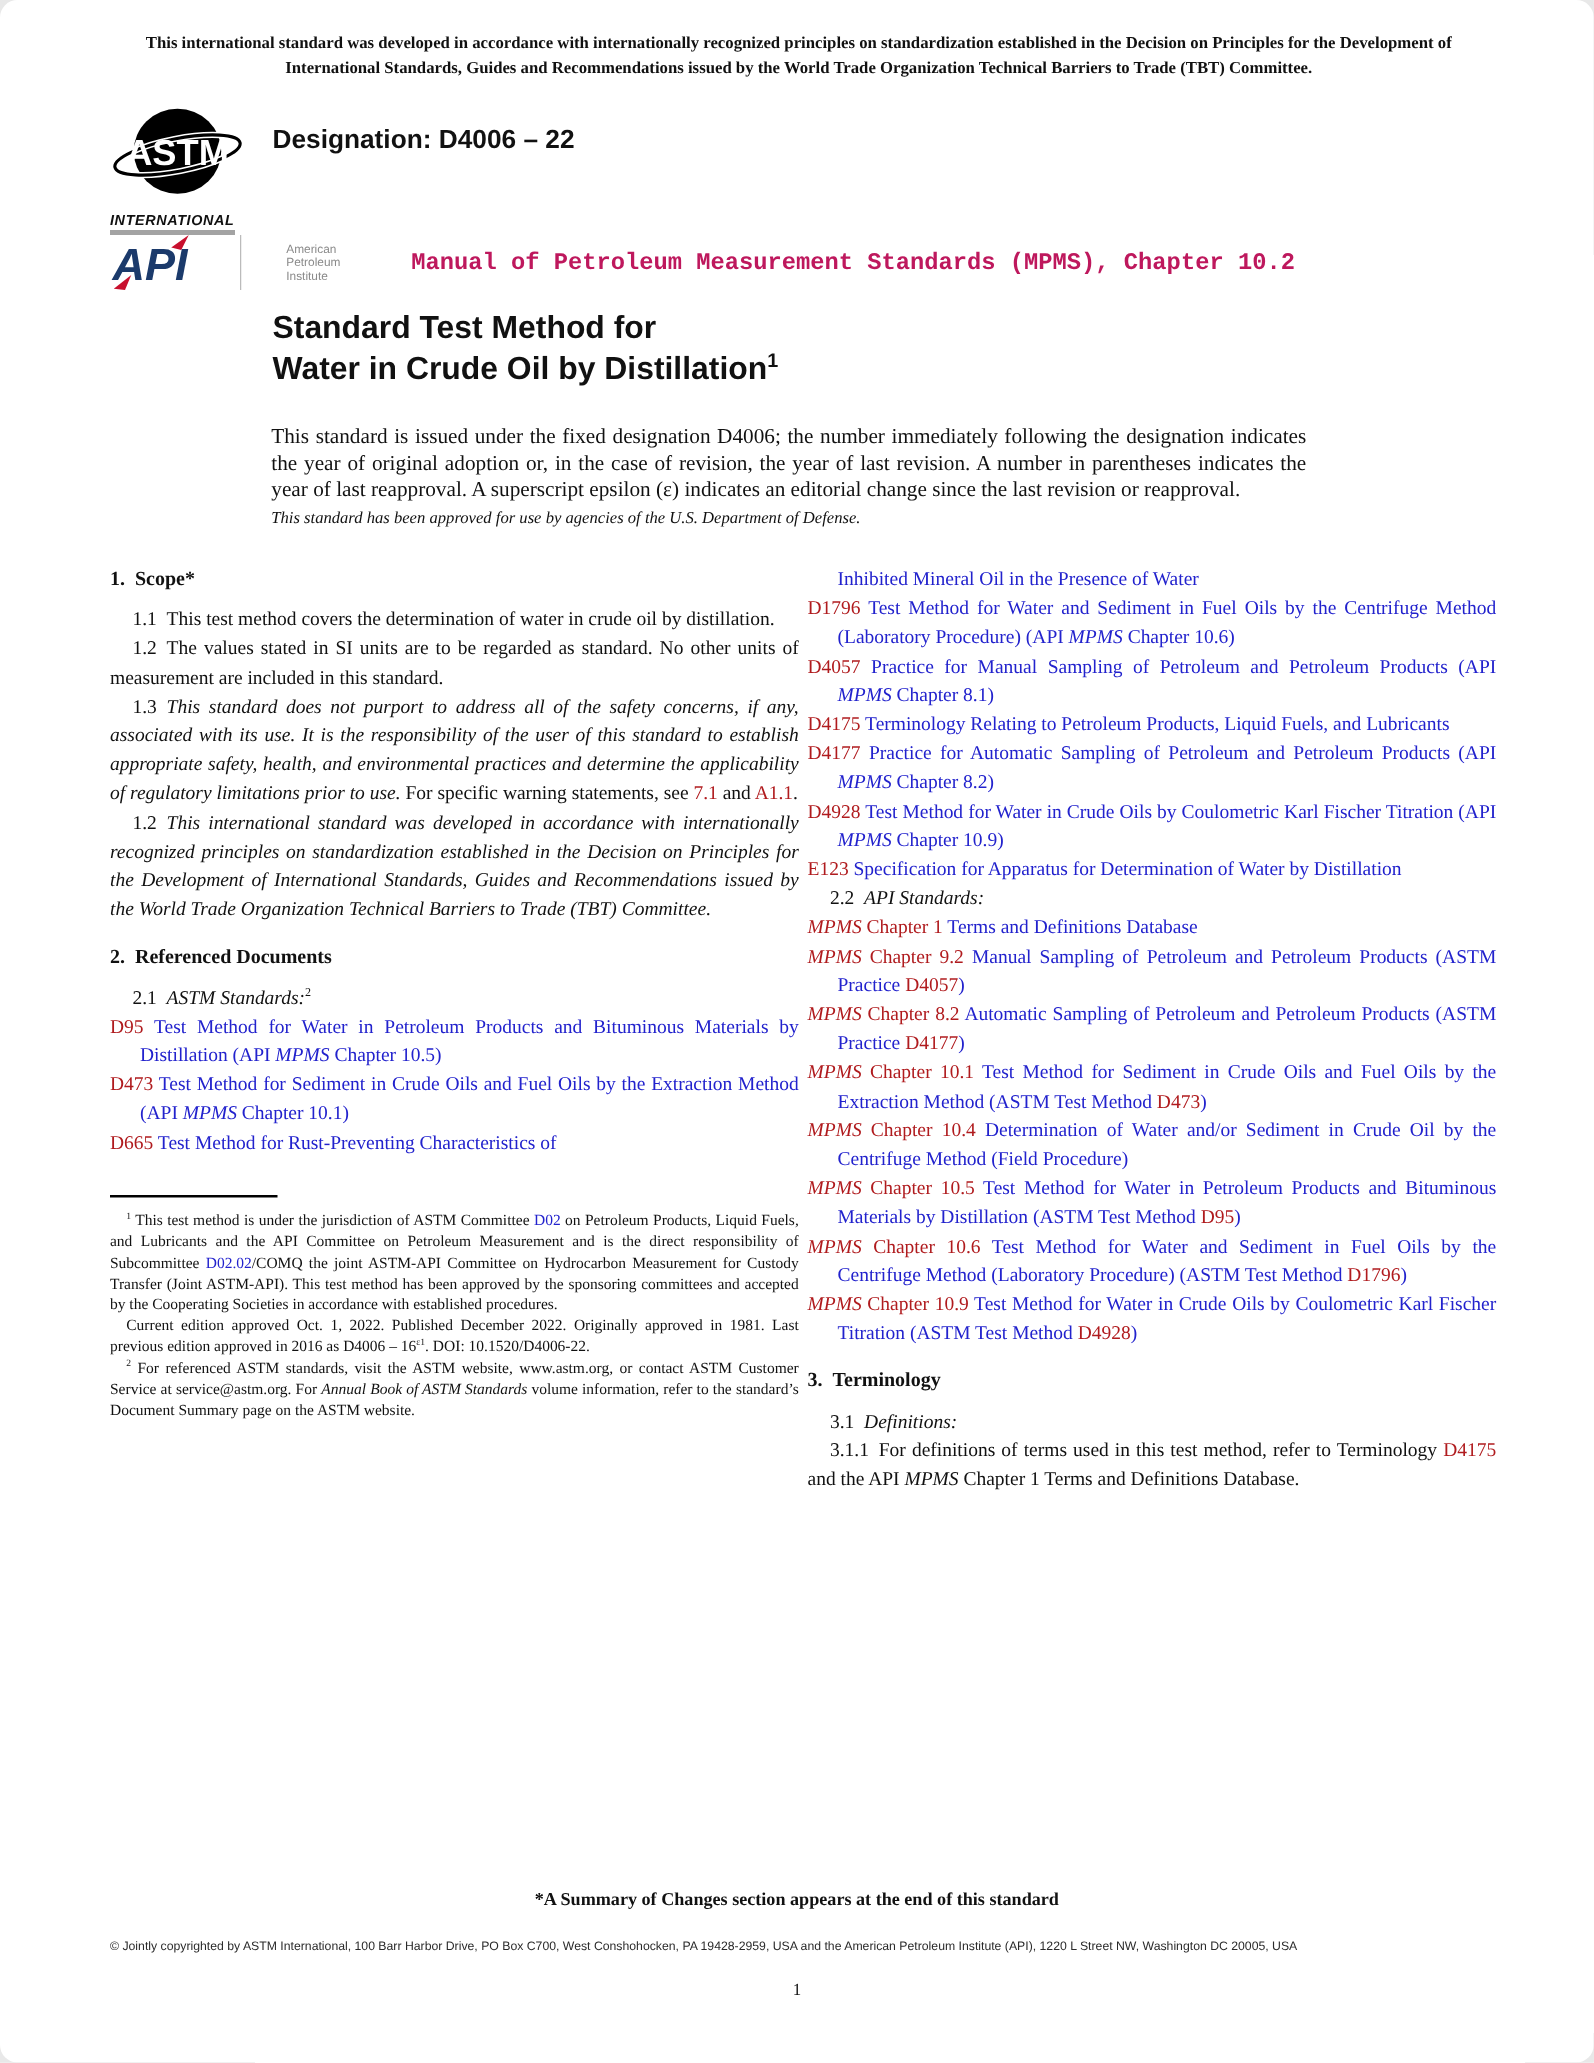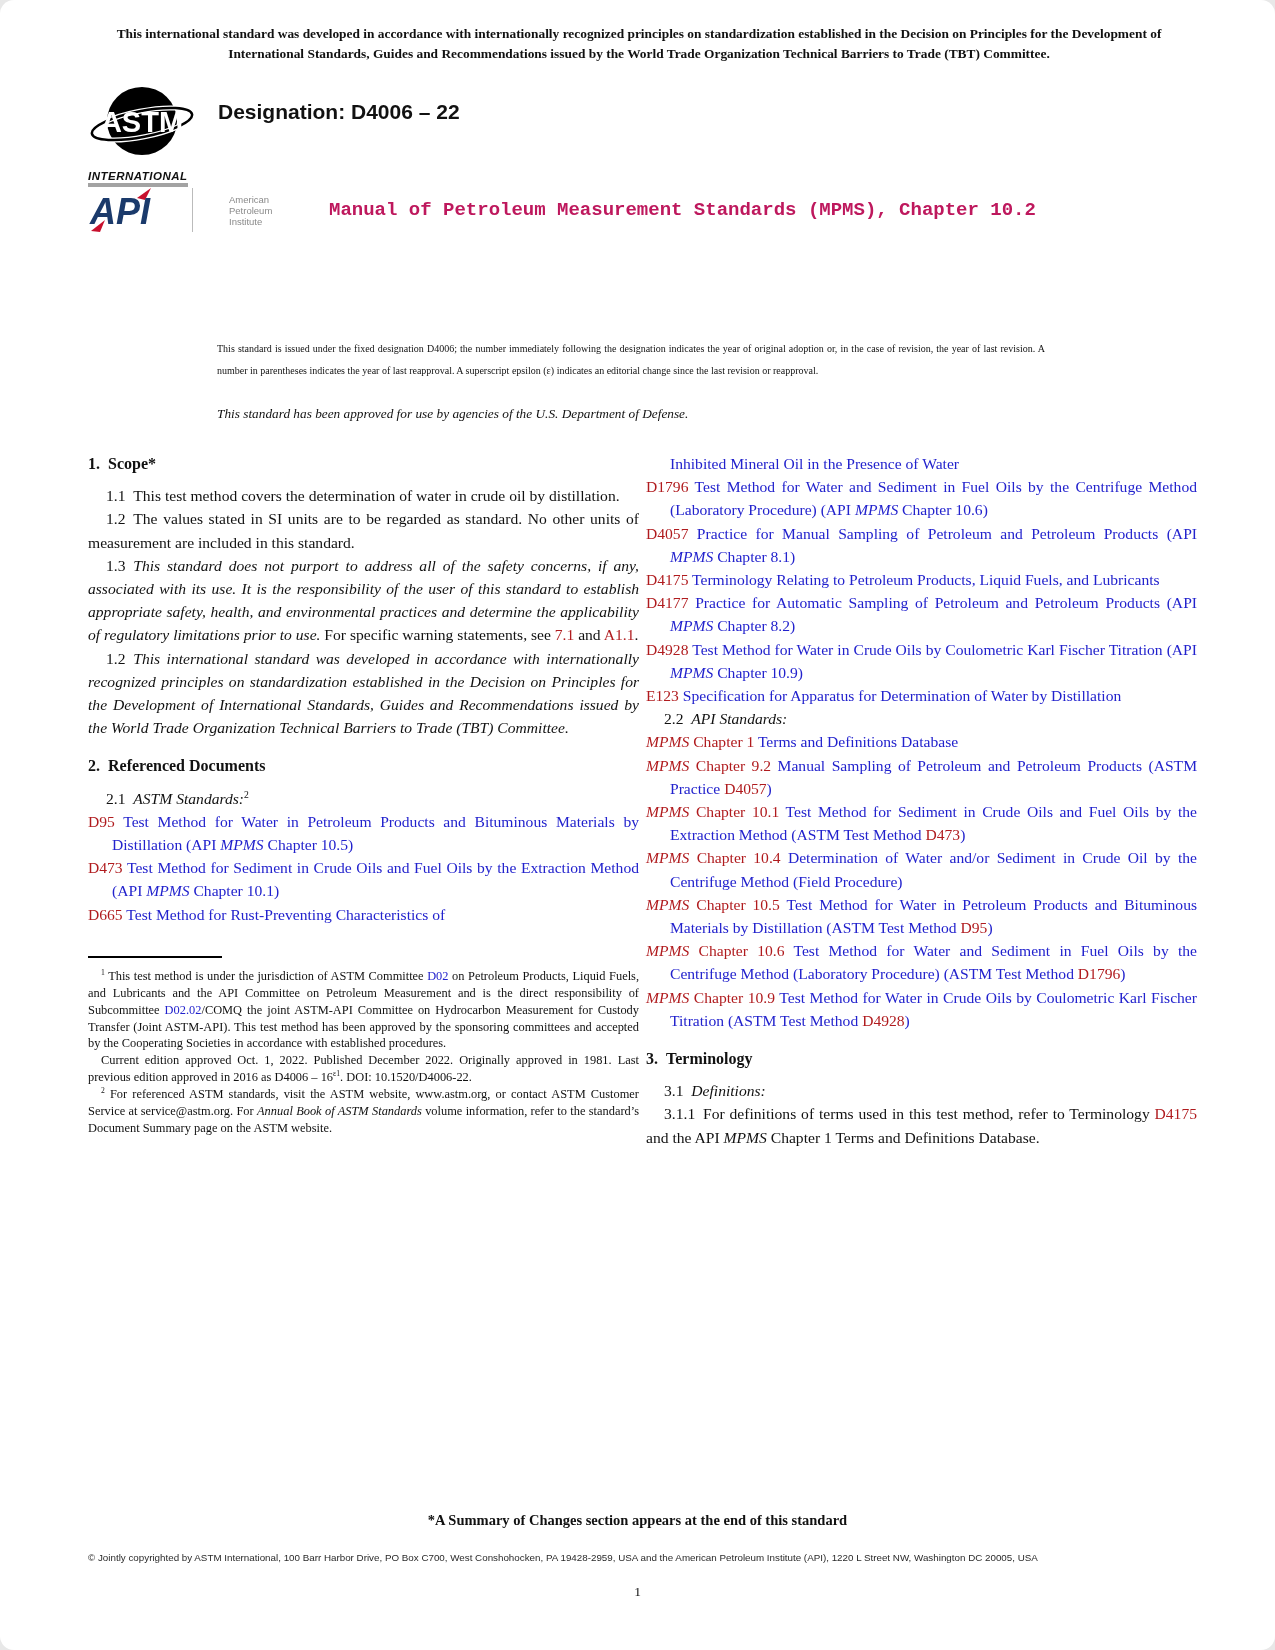--- a/index.html
+++ b/index.html
@@ -18,21 +18,21 @@
                font-size:21px;font-weight:bold;}
   .api-row{position:absolute;left:88px;top:186px;display:flex;align-items:center;gap:28px;}
   .api-divider{width:1px;height:44px;background:#bbb;margin:0 8px 0 6px;}
   .api-org{font-family:"Liberation Sans",sans-serif;font-size:9.5px;line-height:11px;
            color:#8a8a8a;width:56px;}
   .mpms-banner{font-family:Liberation Mono, monospace;font-size:19px;font-weight:bold;
                margin-left:16px;color:#be185d;}
   
   .doc-title{position:absolute;left:218px;top:246px;font-family:"Liberation Sans",sans-serif;
              font-weight:bold;font-size:25.5px;line-height:33px;}
-  .issue-note{position:absolute;left:217px;top:338px;width:828px;font-size:10px;
+  .issue-note{position:absolute;left:217px;top:338px;width:828px;font-size:17px;
               line-height:21.6px;text-align:justify;}
   .dod-note{position:absolute;left:217px;top:406px;font-size:13.3px;font-style:italic;}
   
   .col{position:absolute;top:452px;width:551px;font-size:15.6px;line-height:23.2px;
        text-align:justify;}
   .col-left{left:88px;}
   .col-right{left:646px;}
   .col h2{font-size:16px;margin:15px 0 9px;font-family:"Liberation Serif",serif;}
   .col h2:first-child{margin-top:0;}
   .para{margin:0;text-indent:18px;}
@@ -79,20 +79,24 @@
     <svg width="70" height="48" viewBox="0 0 70 48">
       <polygon points="3,45 17,34 12,46" fill="#c8102e"></polygon>
       <polygon points="49,12 63,2 57,14" fill="#c8102e"></polygon>
       <text x="2" y="38" font-family="Liberation Sans, sans-serif" font-style="italic" font-weight="bold" font-size="36" fill="#1b3a6b">API</text>
     </svg>
     <div class="api-divider"></div>
     <div class="api-org">American Petroleum Institute</div>
     <div class="mpms-banner">Manual of Petroleum Measurement Standards (MPMS), Chapter 10.2</div>
   </div>
 
+  <div class="doc-title">
+    <div>Standard Test Method for</div>
+    <div><span class="seg-n">Water in Crude Oil by Distillation</span><span class="seg-sup">1</span></div>
+  </div>
 
   <div class="issue-note">This standard is issued under the fixed designation D4006; the number immediately following the designation indicates the year of original adoption or, in the case of revision, the year of last revision. A number in parentheses indicates the year of last reapproval. A superscript epsilon (ε) indicates an editorial change since the last revision or reapproval.</div>
   <div class="dod-note">This standard has been approved for use by agencies of the U.S. Department of Defense.</div>
 
   <div class="col col-left">
     <h2>1. Scope*</h2>
     <p class="para"><span class="seg-n">1.1 This test method covers the determination of water in crude oil by distillation.</span></p>
     <p class="para"><span class="seg-n">1.2 The values stated in SI units are to be regarded as standard. No other units of measurement are included in this standard.</span></p>
     <p class="para"><span class="seg-n">1.3 </span><span class="seg-i">This standard does not purport to address all of the safety concerns, if any, associated with its use. It is the responsibility of the user of this standard to establish appropriate safety, health, and environmental practices and determine the applicability of regulatory limitations prior to use.</span><span class="seg-n"> For specific warning statements, see </span><span class="seg-r">7.1</span><span class="seg-n"> and </span><span class="seg-r">A1.1</span><span class="seg-n">.</span></p>
     <p class="para"><span class="seg-n">1.2 </span><span class="seg-i">This international standard was developed in accordance with internationally recognized principles on standardization established in the Decision on Principles for the Development of International Standards, Guides and Recommendations issued by the World Trade Organization Technical Barriers to Trade (TBT) Committee.</span></p>
@@ -113,20 +117,21 @@
     <p class="ref ref-cont"><span class="seg-b">Inhibited Mineral Oil in the Presence of Water</span></p>
     <p class="ref"><span class="seg-r">D1796</span><span class="seg-b"> Test Method for Water and Sediment in Fuel Oils by the Centrifuge Method (Laboratory Procedure) (API </span><span class="seg-bi">MPMS</span><span class="seg-b"> Chapter 10.6)</span></p>
     <p class="ref"><span class="seg-r">D4057</span><span class="seg-b"> Practice for Manual Sampling of Petroleum and Petroleum Products (API </span><span class="seg-bi">MPMS</span><span class="seg-b"> Chapter 8.1)</span></p>
     <p class="ref"><span class="seg-r">D4175</span><span class="seg-b"> Terminology Relating to Petroleum Products, Liquid Fuels, and Lubricants</span></p>
     <p class="ref"><span class="seg-r">D4177</span><span class="seg-b"> Practice for Automatic Sampling of Petroleum and Petroleum Products (API </span><span class="seg-bi">MPMS</span><span class="seg-b"> Chapter 8.2)</span></p>
     <p class="ref"><span class="seg-r">D4928</span><span class="seg-b"> Test Method for Water in Crude Oils by Coulometric Karl Fischer Titration (API </span><span class="seg-bi">MPMS</span><span class="seg-b"> Chapter 10.9)</span></p>
     <p class="ref"><span class="seg-r">E123</span><span class="seg-b"> Specification for Apparatus for Determination of Water by Distillation</span></p>
     <p class="para"><span class="seg-n">2.2 </span><span class="seg-i">API Standards:</span></p>
     <p class="ref"><span class="seg-ri">MPMS</span><span class="seg-r"> Chapter 1 </span><span class="seg-b">Terms and Definitions Database</span></p>
     <p class="ref"><span class="seg-ri">MPMS</span><span class="seg-r"> Chapter 9.2 </span><span class="seg-b">Manual Sampling of Petroleum and Petroleum Products (ASTM Practice </span><span class="seg-r">D4057</span><span class="seg-b">)</span></p>
+    <p class="ref"><span class="seg-ri">MPMS</span><span class="seg-r"> Chapter 8.2 </span><span class="seg-b">Automatic Sampling of Petroleum and Petroleum Products (ASTM Practice </span><span class="seg-r">D4177</span><span class="seg-b">)</span></p>
     <p class="ref"><span class="seg-ri">MPMS</span><span class="seg-r"> Chapter 10.1 </span><span class="seg-b">Test Method for Sediment in Crude Oils and Fuel Oils by the Extraction Method (ASTM Test Method </span><span class="seg-r">D473</span><span class="seg-b">)</span></p>
     <p class="ref"><span class="seg-ri">MPMS</span><span class="seg-r"> Chapter 10.4 </span><span class="seg-b">Determination of Water and/or Sediment in Crude Oil by the Centrifuge Method (Field Procedure)</span></p>
     <p class="ref"><span class="seg-ri">MPMS</span><span class="seg-r"> Chapter 10.5 </span><span class="seg-b">Test Method for Water in Petroleum Products and Bituminous Materials by Distillation (ASTM Test Method </span><span class="seg-r">D95</span><span class="seg-b">)</span></p>
     <p class="ref"><span class="seg-ri">MPMS</span><span class="seg-r"> Chapter 10.6 </span><span class="seg-b">Test Method for Water and Sediment in Fuel Oils by the Centrifuge Method (Laboratory Procedure) (ASTM Test Method </span><span class="seg-r">D1796</span><span class="seg-b">)</span></p>
     <p class="ref"><span class="seg-ri">MPMS</span><span class="seg-r"> Chapter 10.9 </span><span class="seg-b">Test Method for Water in Crude Oils by Coulometric Karl Fischer Titration (ASTM Test Method </span><span class="seg-r">D4928</span><span class="seg-b">)</span></p>
 
     <h2>3. Terminology</h2>
     <p class="para"><span class="seg-n">3.1 </span><span class="seg-i">Definitions:</span></p>
     <p class="para"><span class="seg-n">3.1.1 For definitions of terms used in this test method, refer to Terminology </span><span class="seg-r">D4175</span><span class="seg-n"> and the API </span><span class="seg-i">MPMS</span><span class="seg-n"> Chapter 1 Terms and Definitions Database.</span></p>
   </div>

